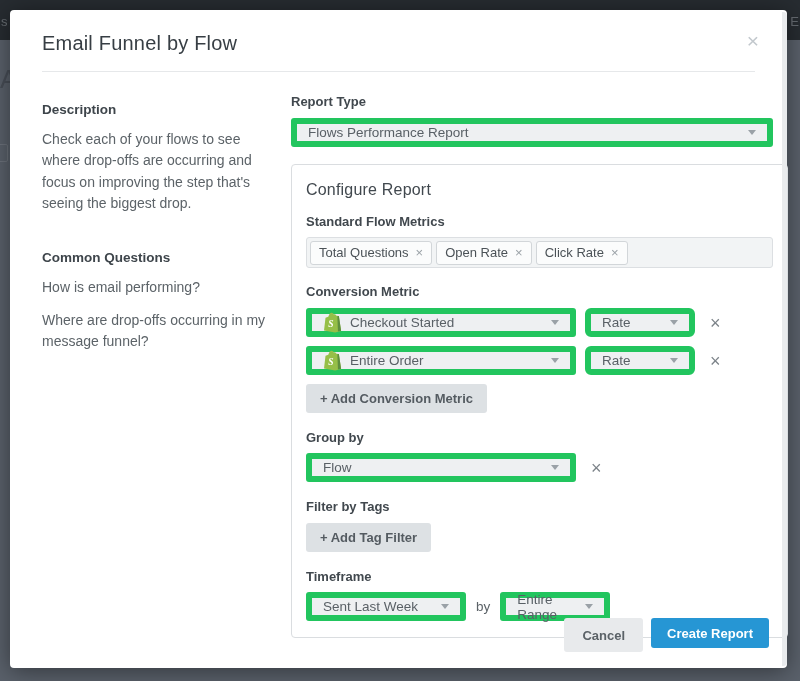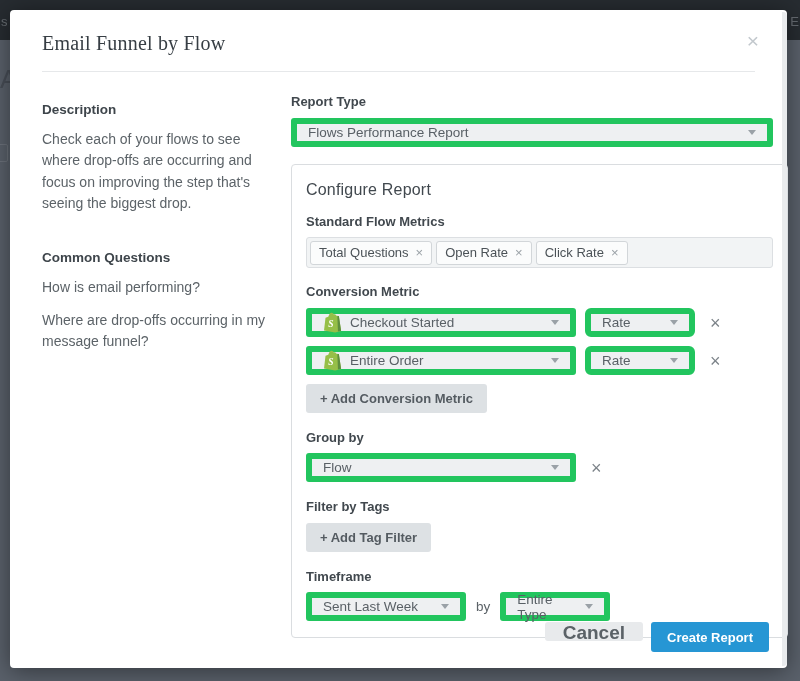--- a/index.html
+++ b/index.html
@@ -20,21 +20,21 @@
 
   
   .modal {
     position:absolute; left:10px; top:10px; width:777px; height:658px;
     background:#ffffff; border-radius:4px;
     box-shadow:0 3px 24px rgba(0,0,0,.45);
   }
   .scroll-track { position:absolute; top:2px; bottom:2px; right:0; width:5px; background:#e9ebed; border-radius:0 4px 4px 0; }
 
   .modal-header { padding:22px 32px 0 32px; position:relative; }
-  .modal-title { font-size:20px; font-weight:400; color:#373e44; letter-spacing:.2px;font-family:Liberation Serif, serif; }
+  .modal-title { font-size:20px; font-weight:400; color:#373e44; letter-spacing:.2px; }
   .modal-close { position:absolute; right:28px; top:22px; font-size:21px; line-height:18px; color:#c2c8cd; cursor:pointer; font-weight:400; }
   .header-divider { margin:16px 32px 0 32px; border-bottom:1px solid #e6e8ea; }
 
   .modal-body { display:flex; padding:22px 9px 0 32px; }
 
   
   .left-col { width:232px; flex:none; padding-top:8px; }
   .side-heading { font-size:13.5px; font-weight:700; color:#3e454b; margin-bottom:12px; }
   .side-text { font-size:14px; line-height:1.52; color:#5c6368; }
   .questions-heading { margin-top:36px; }
@@ -90,21 +90,21 @@
   .groupby-label, .filter-label, .timeframe-label { margin-top:17px; }
   .groupby-row { display:flex; align-items:center; margin-top:8px; }
   .groupby-select { width:270px; }
   .timeframe-row { display:flex; align-items:center; margin-top:8px; }
   .tf-range-select { width:160px; }
   .tf-by { margin:0 10px; font-size:13.5px; color:#5c6368; }
   .tf-interval-select { width:110px; }
 
   
   .modal-footer { position:absolute; right:18px; bottom:16px; display:flex; gap:8px; }
-  .btn-cancel { height:19px; padding:0 18px; background:#e8eaec; color:#5b6267; font-size:19px; font-weight:700; }
+  .btn-cancel { height:34px; padding:0 18px; background:#e8eaec; color:#5b6267; font-size:13px; font-weight:700; }
   .btn-primary { height:30px; padding:0 16px; color:#ffffff; font-size:13px; font-weight:700; }
 </style>
 </head>
 <body>
 
 <div class="bg-header"></div>
 <span class="bg-glyph tl">s</span>
 <span class="bg-glyph tr">E</span>
 <span class="bg-letter">A</span>
 <div class="bg-inputline"></div>
@@ -206,21 +206,21 @@
         <button class="btn btn-gray">+ Add Tag Filter</button>
 
         <div class="field-label timeframe-label">Timeframe</div>
         <div class="timeframe-row">
           <div class="select tf-range-select">
             <span>Sent Last Week</span>
             <span class="caret"></span>
           </div>
           <span class="tf-by">by</span>
           <div class="select tf-interval-select">
-            <span>Entire Type</span>
+            <span>Entire Range</span>
             <span class="caret"></span>
           </div>
         </div>
 
       </div>
     </div>
   </div>
 
   <div class="modal-footer">
     <button class="btn btn-cancel">Cancel</button>

